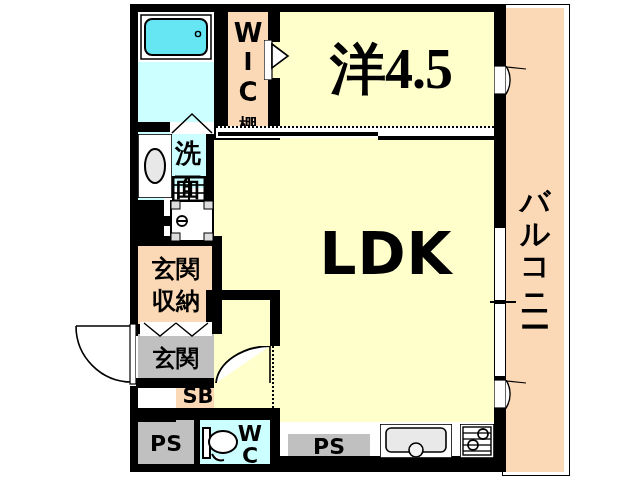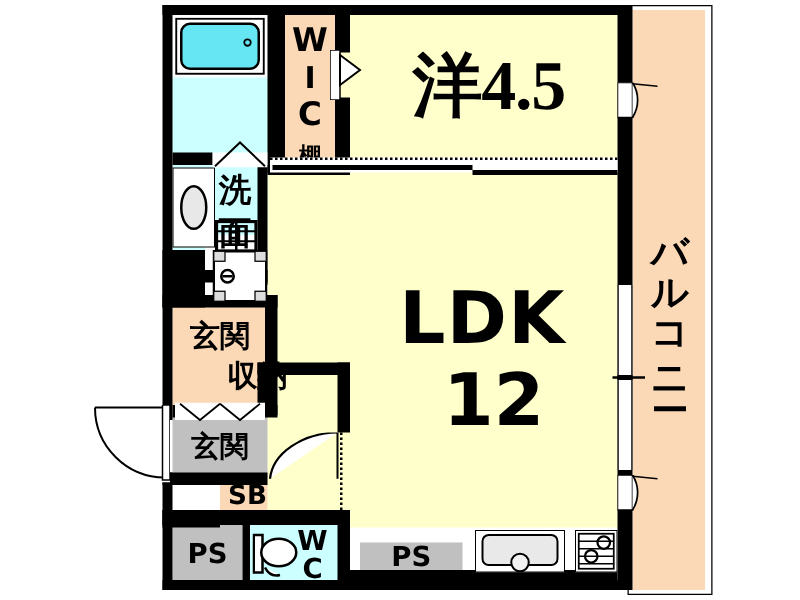--- a/index.html
+++ b/index.html
@@ -95,23 +95,20 @@
 
   <div class="abs wall" style="left:280px;top:456px;width:214px;height:8px;"></div>
 
   <div class="abs room" style="left:288px;top:32px;width:206px;height:74px;">
     <span class="lbl" style="font-size:56px;letter-spacing:-1px;font-family:Liberation Serif, serif;">洋4.5</span>
   </div>
 
   <div class="abs room" style="left:286px;top:226px;width:200px;height:56px;">
     <span class="lbl" style="font-size:58px;letter-spacing:1px;">LDK</span>
   </div>
-  <div class="abs room" style="left:330px;top:292px;width:130px;height:56px;">
-    <span class="lbl" style="font-size:58px;">12</span>
-  </div>
 
   <div class="abs ctr" style="left:512px;top:140px;width:46px;height:200px;">
     <span class="lbl vert" style="font-size:30px;letter-spacing:2px;">バルコニー</span>
   </div>
 
 
   <div class="abs ctr" style="left:168px;top:136px;width:40px;height:34px;">
     <span class="lbl" style="font-size:26px;">洗</span>
   </div>
   <div class="abs ctr" style="left:168px;top:170px;width:40px;height:34px;">
@@ -128,21 +125,21 @@
     <span class="lbl" style="font-size:26px;">C</span>
   </div>
 
   <div class="abs ctr" style="left:228px;top:114px;width:40px;height:22px;">
     <span class="lbl" style="font-size:18px;">棚</span>
   </div>
 
   <div class="abs ctr" style="left:138px;top:252px;width:76px;height:34px;">
     <span class="lbl" style="font-size:24px;">玄関</span>
   </div>
-  <div class="abs ctr" style="left:154px;top:284px;width:76px;height:34px;justify-content:flex-end;">
+  <div class="abs ctr" style="left:138px;top:284px;width:76px;height:34px;">
     <span class="lbl" style="font-size:24px;">収納</span>
   </div>
 
   <div class="abs ctr" style="left:138px;top:340px;width:76px;height:36px;">
     <span class="lbl" style="font-size:23px;">玄関</span>
   </div>
 
   <div class="abs ctr" style="left:176px;top:384px;width:44px;height:24px;">
     <span class="lbl" style="font-size:21px;">SB</span>
   </div>

